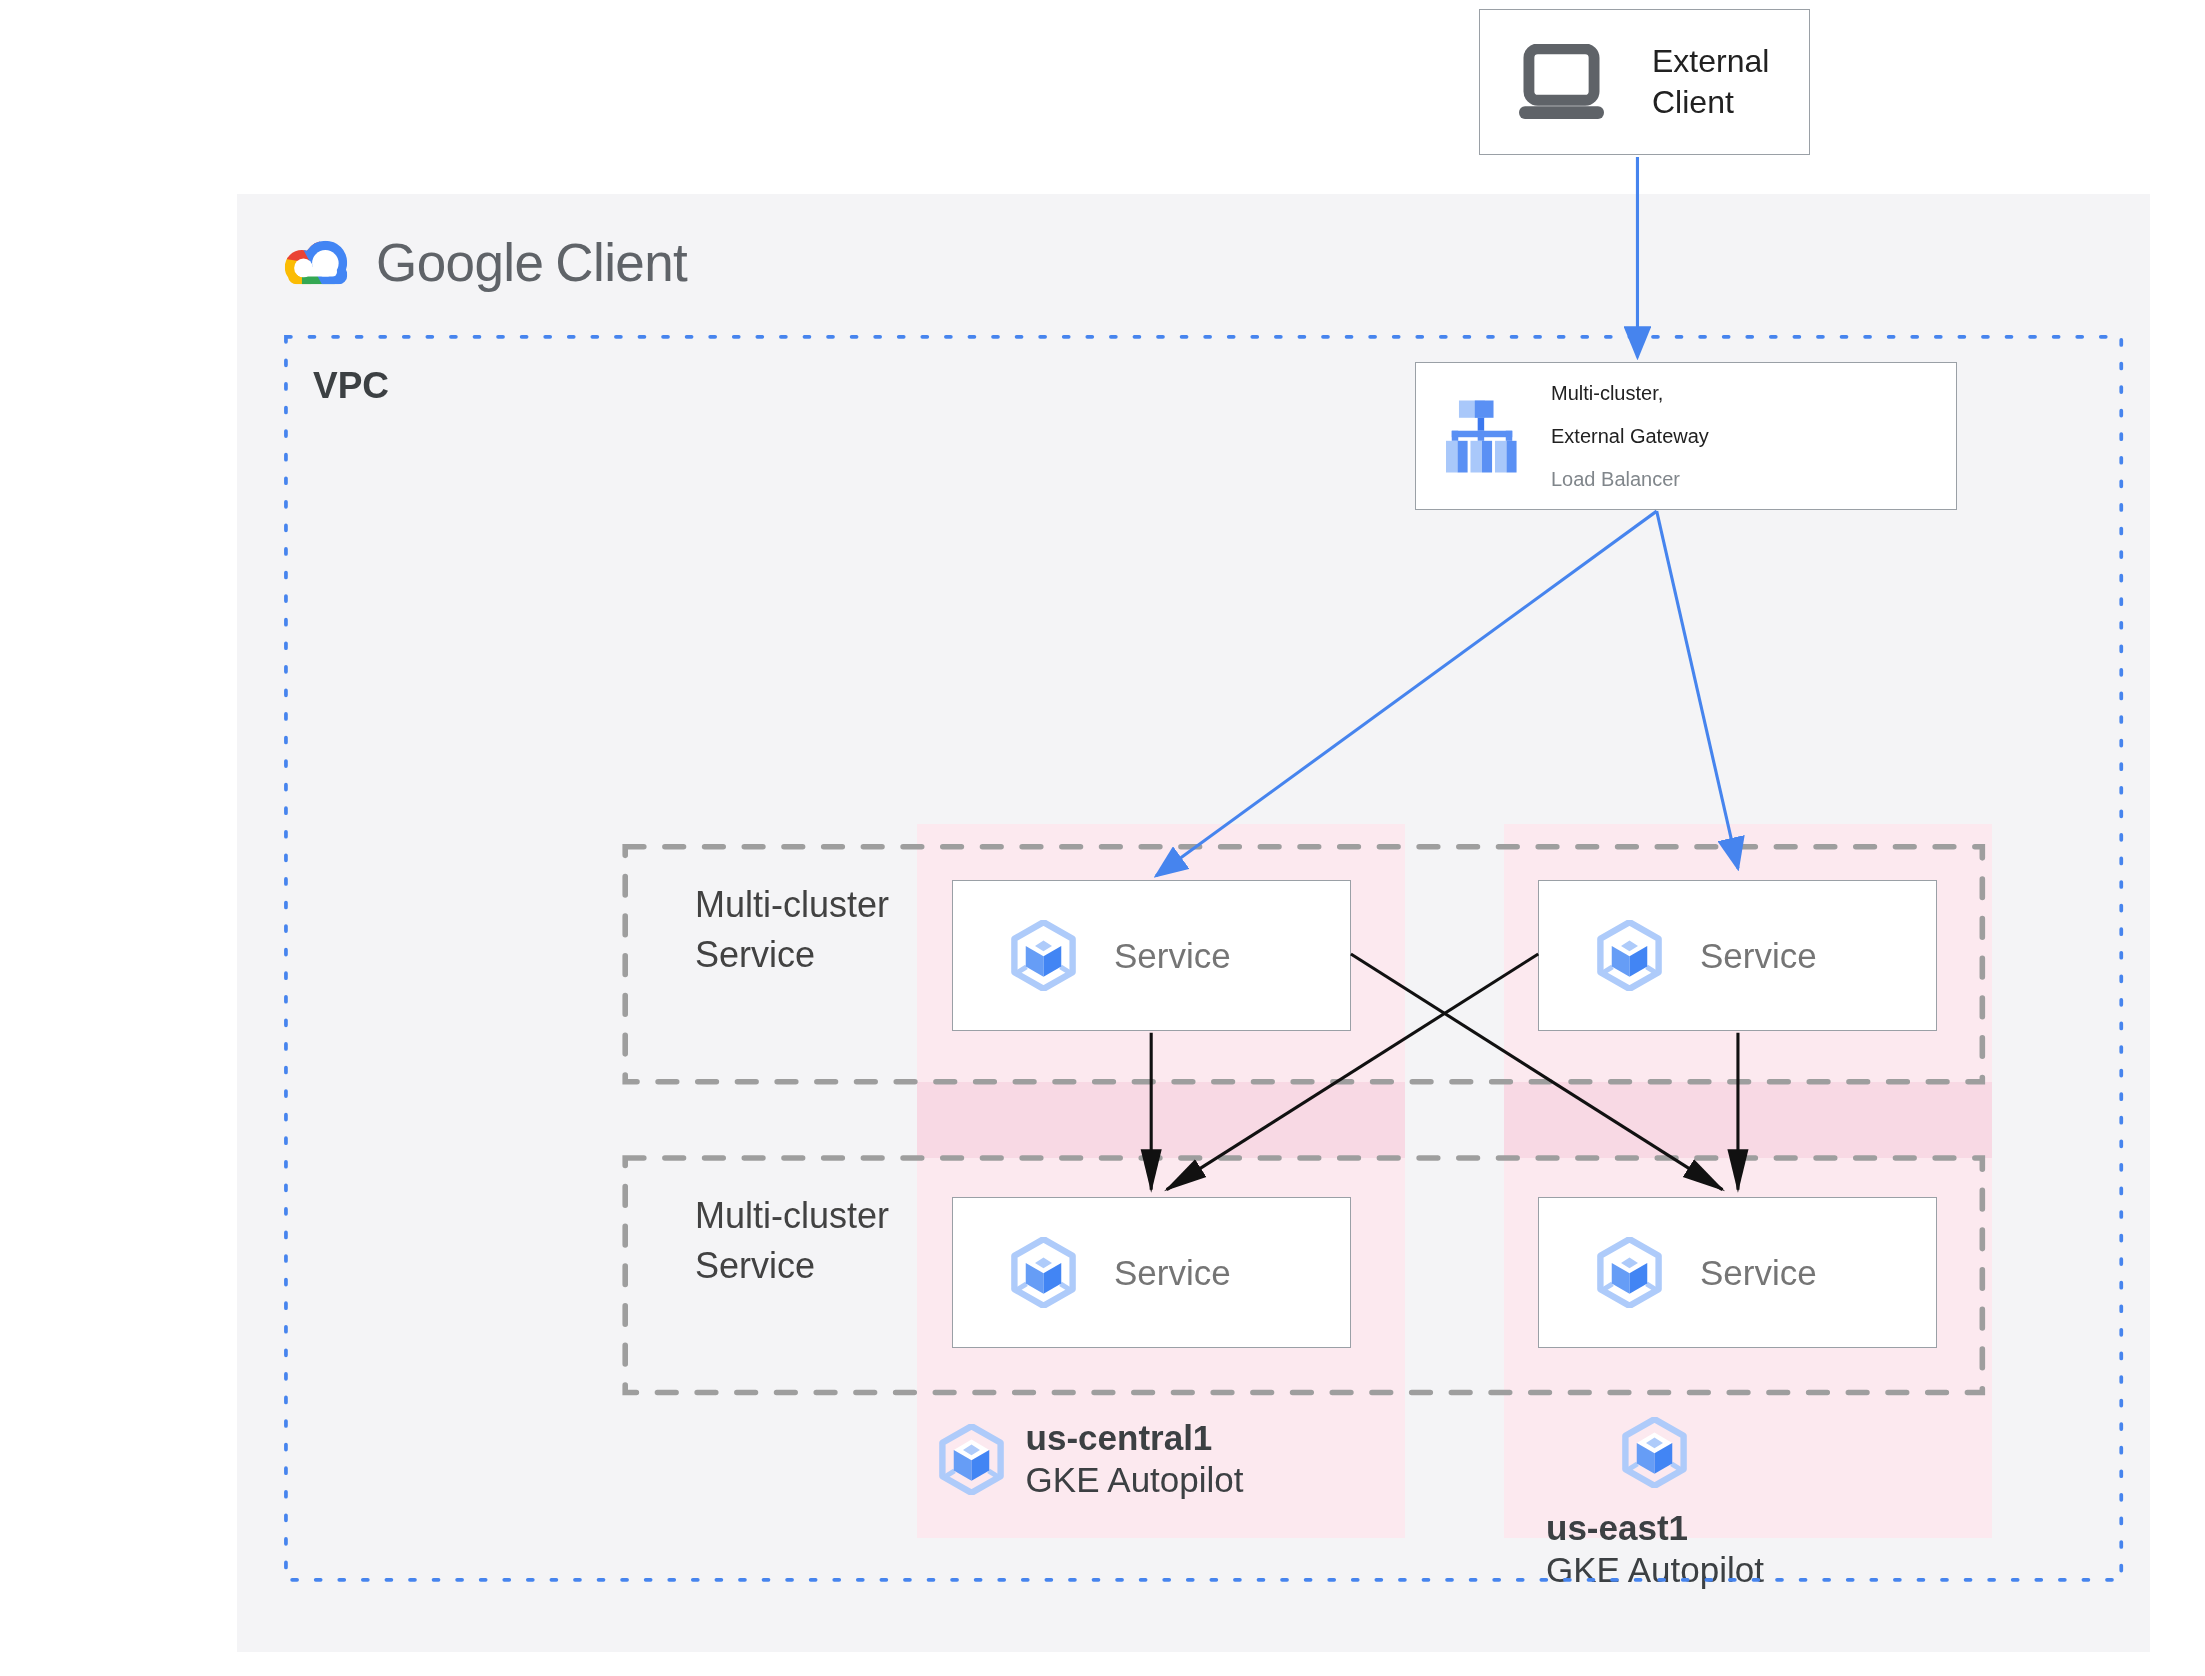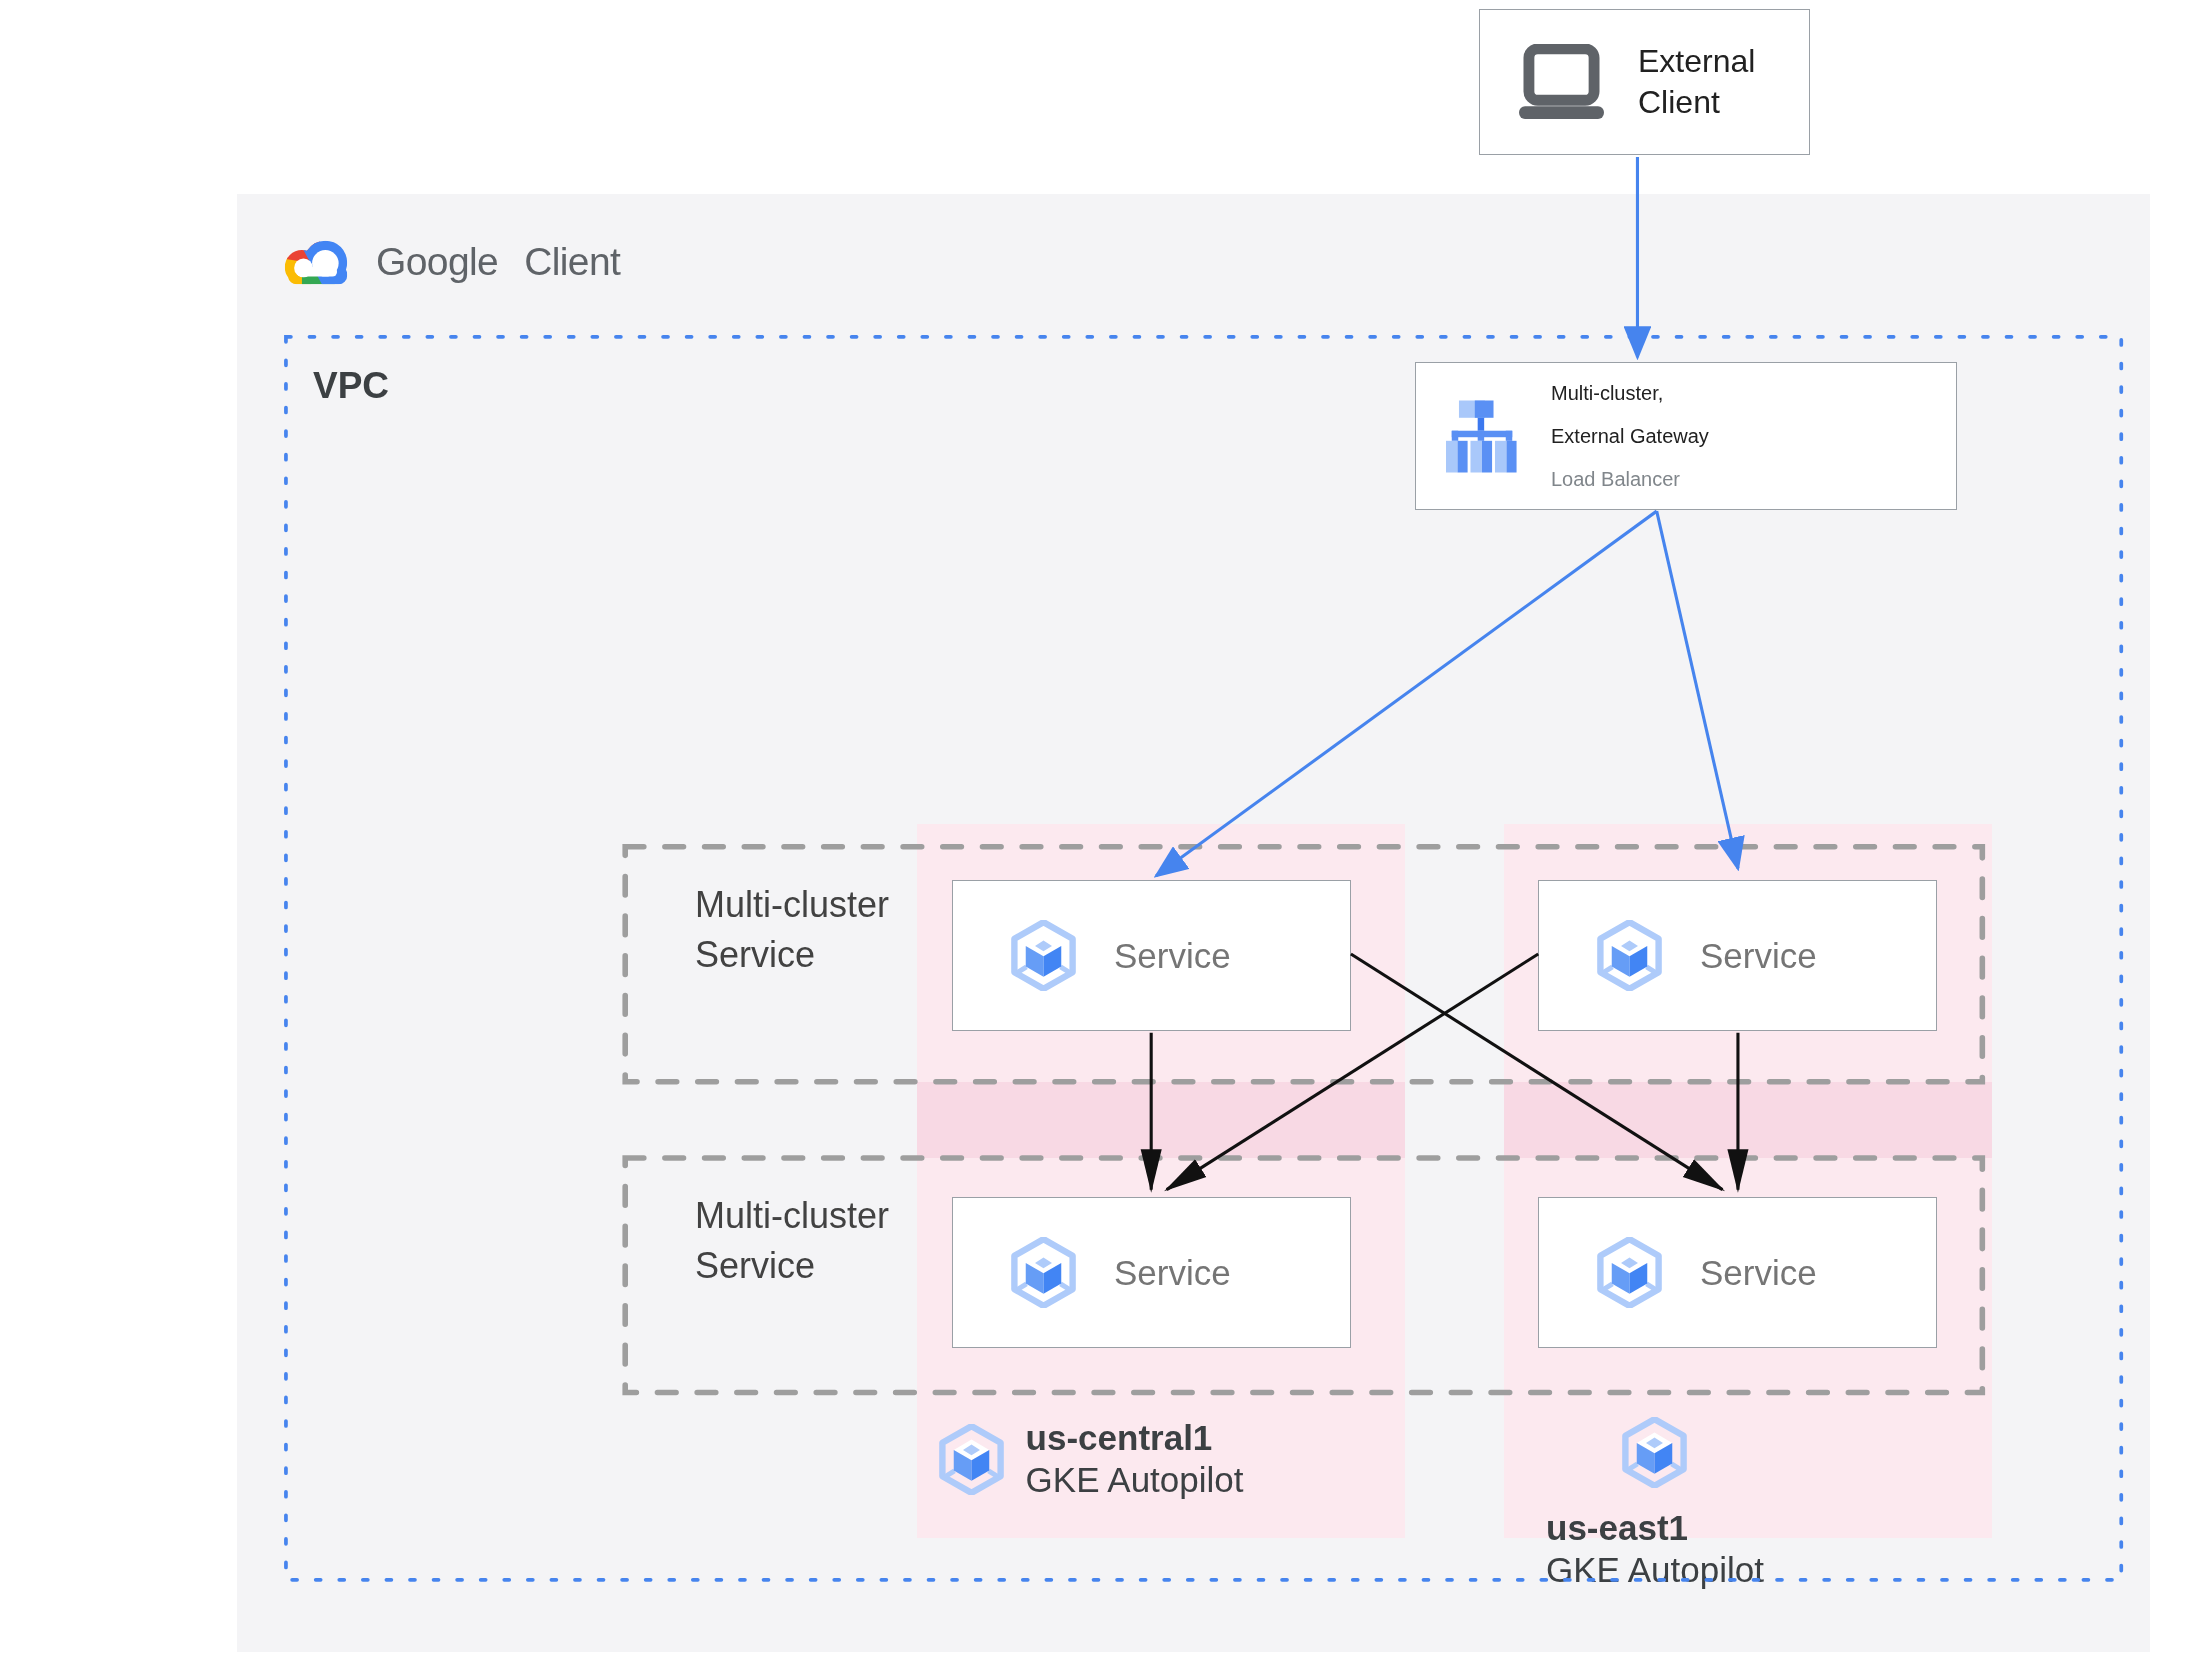--- a/index.html
+++ b/index.html
@@ -11,30 +11,30 @@
     --google_red:#ea4335; --google_yellow:#fbbc04; --google_green:#34a853;
     --gke_light:#aecbfa; --gke_mid:#669df6; --gke_dark:#4285f4;
     --laptop_gray:#5f6368; --lb_light:#a9c8fa; --lb_mid:#5a90f4; --lb_stem:#3b78ef;
   }
   html,body{margin:0;padding:0;background:#fff;}
   #canvas{position:relative;width:2205px;height:1676px;background:#fff;
           font-family:"Liberation Sans",sans-serif;overflow:hidden;}
   .abs{position:absolute;}
   .panel{left:237px;top:194px;width:1913px;height:1458px;background:var(--panel_bg);}
   .brand{left:277px;top:225px;height:74px;display:flex;align-items:center;gap:21px;}
-  .brand-text{font-size:39px;color:var(--logo_gray);letter-spacing:-0.6px;display:flex;gap:26px;}
+  .brand-text{font-size:53px;color:var(--logo_gray);letter-spacing:-0.6px;display:flex;gap:12px;}
   .vpc-label{left:313px;top:365px;font-size:37px;font-weight:bold;color:var(--text_medium);}
   .pink{background:var(--pink_light);}
   .pink1{left:917px;top:824px;width:488px;height:714px;}
   .pink2{left:1504px;top:824px;width:488px;height:714px;}
   .deep{background:var(--pink_deep);}
   .deep1{left:917px;top:1082px;width:488px;height:76px;}
   .deep2{left:1504px;top:1082px;width:488px;height:76px;}
   .card{background:#fff;border:1.2px solid var(--border_gray);box-sizing:border-box;}
-  .ec-box{left:1479px;top:9.3px;width:331px;height:146px;display:flex;align-items:center;gap:27px;padding-left:32px;}
+  .ec-box{left:1479px;top:9.3px;width:331px;height:146px;display:flex;align-items:center;gap:41px;padding-left:32px;}
   .ec-text{font-size:32px;line-height:41px;color:var(--text_dark);}
   .lb-box{left:1415px;top:362px;width:542px;height:148px;display:flex;align-items:center;}
   .lb-icon{margin-left:30px;margin-right:33px;flex:none;}
   .lb-text{font-size:20px;line-height:43px;color:var(--text_dark);}
   .lb-text .sub{color:var(--lb_sub);}
   .row-label{left:695px;font-size:36px;line-height:50px;color:var(--label_gray);}
   .row1-label{top:880px;}
   .row2-label{top:1191px;}
   .svc{width:399px;height:151px;display:flex;align-items:center;gap:35px;padding-left:55px;}
   .svc-tl{left:952px;top:880px;} .svc-tr{left:1538px;top:880px;}

